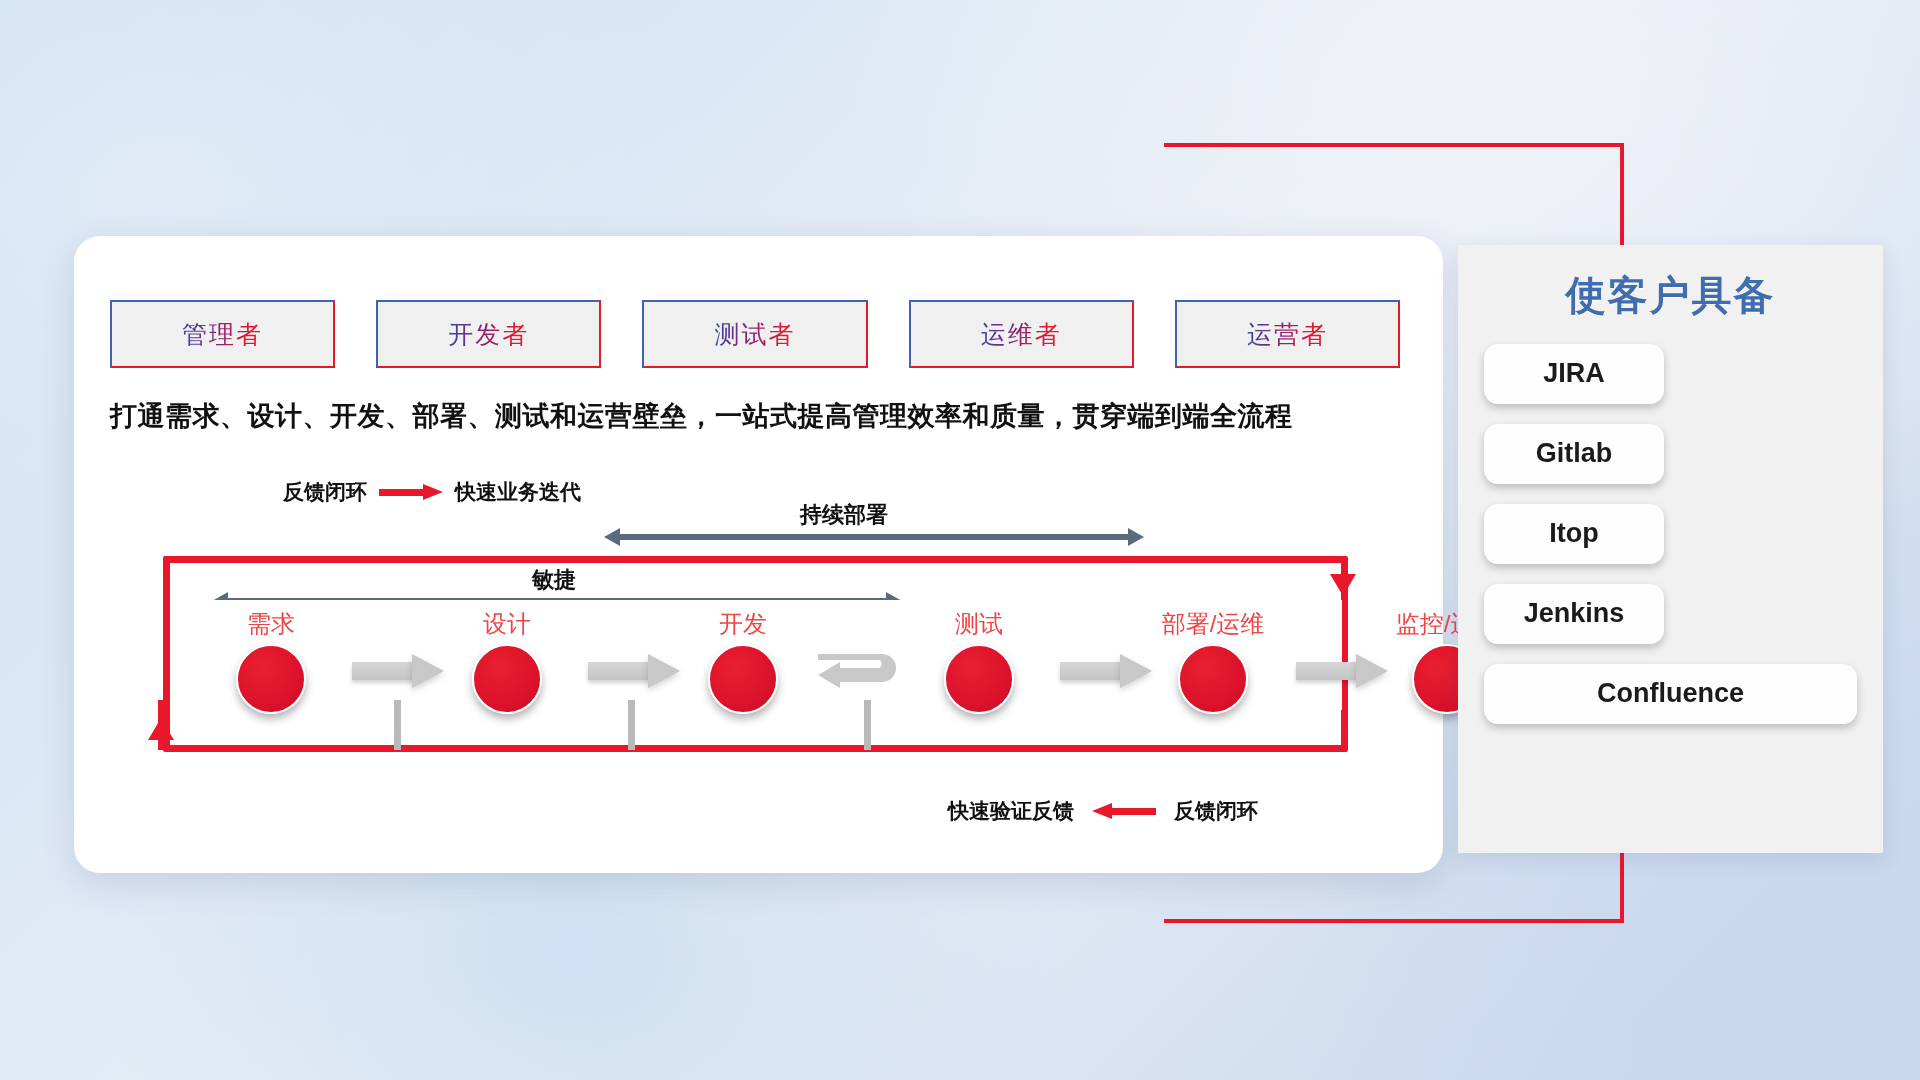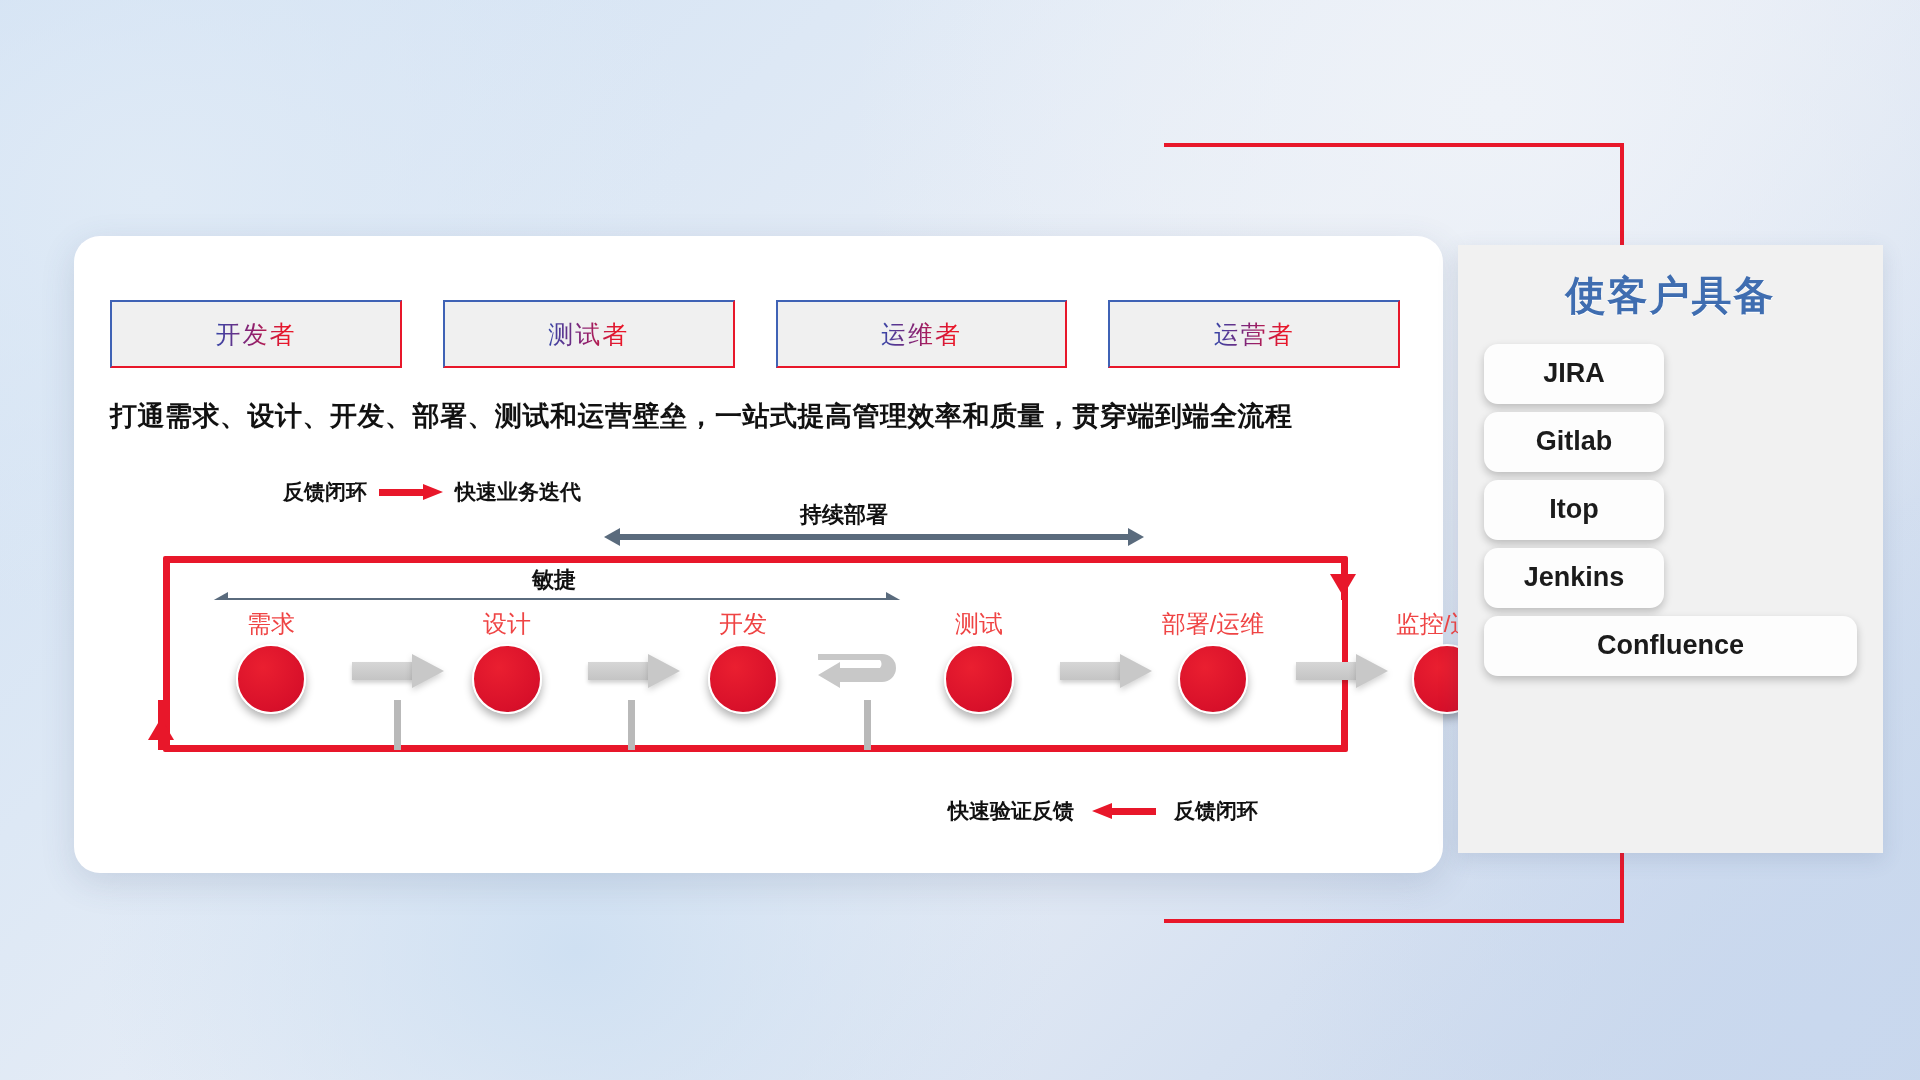--- a/index.html
+++ b/index.html
@@ -119,40 +119,43 @@
   
   .right-panel{
     position:absolute;left:1458px;top:245px;width:425px;height:608px;
     background:#f1f1f1;box-shadow:0 6px 20px rgba(60,80,120,.14);
   }
   .rp-title{
     text-align:center;color:#3f6db0;font-weight:bold;font-size:40px;line-height:1.32;
     padding-top:24px;letter-spacing:2px;text-shadow:0 1px 0 #ffffff;
   }
   .rp-title .l2{font-size:38px;letter-spacing:1px;}
-  .chips{display:flex;flex-wrap:wrap;gap:8px 20px;padding:22px 26px 0 26px;}
+  .chips{display:flex;flex-wrap:wrap;gap:20px 20px;padding:22px 26px 0 26px;}
   .chip{
     background:#fdfdfd;border-radius:14px;height:60px;
     display:flex;align-items:center;justify-content:center;
     font-size:27px;font-weight:bold;color:#1b1b1b;
     box-shadow:0 4px 8px rgba(0,0,0,.22);
   }
   .chip.half{width:180px;}
   .chip.full{width:380px;}
 </style>
 </head>
 <body>
 
 <div class="stage">
 
   <div class="outer-frame"></div>
 
   <div class="card"></div>
 
   <div class="roles">
+    <div class="role-box">
+      <span class="role-label">管理者</span>
+    </div>
     <div class="role-box">
       <span class="role-label">开发者</span>
     </div>
     <div class="role-box">
       <span class="role-label">测试者</span>
     </div>
     <div class="role-box">
       <span class="role-label">运维者</span>
     </div>
     <div class="role-box">

